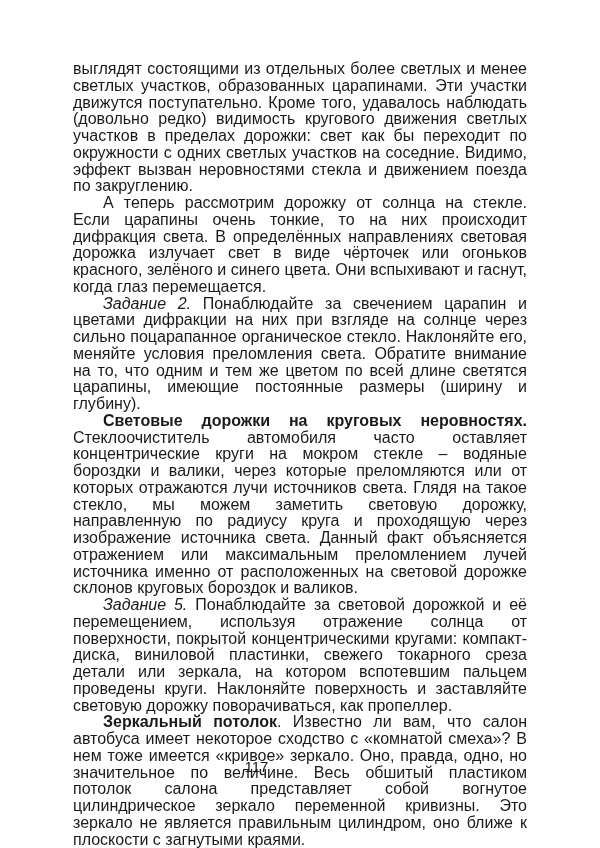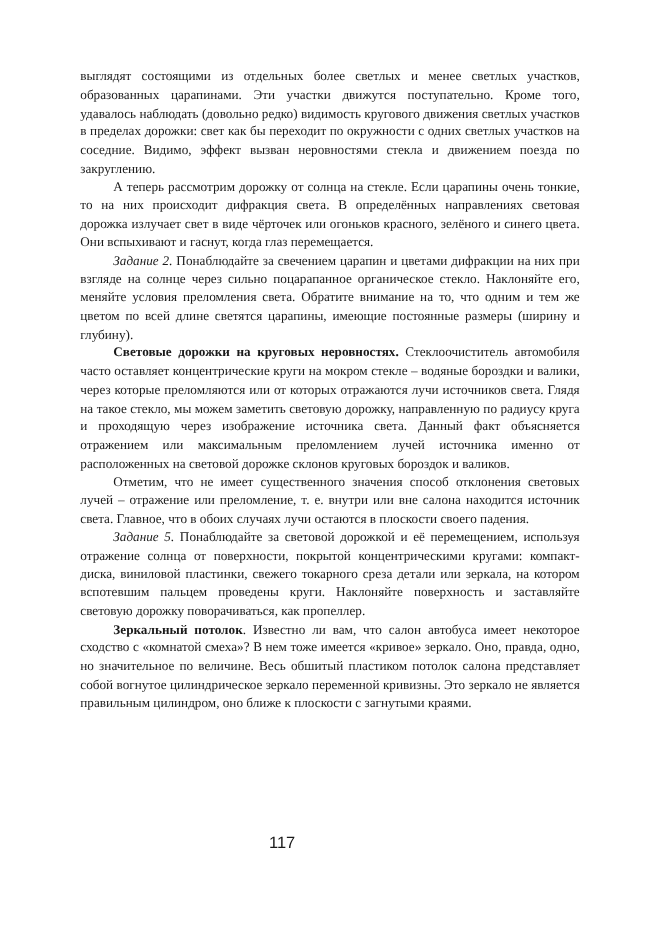--- a/index.html
+++ b/index.html
@@ -1,38 +1,37 @@
 <!DOCTYPE html>
 <html><head>
 <meta charset="utf-8">
 <style>
   html, body { margin: 0; padding: 0; background: #ffffff; }
   body { width: 600px; height: 848px; position: relative; overflow: hidden; }
   .page {
     position: absolute; left: 73px; top: 61px; width: 454px;
-    font-family: Liberation Serif, serif;
-    font-size: 12px; line-height: 16.75px; color: #1a1a1a;
+    font-family: Liberation Sans, sans-serif;
+    font-size: 16px; line-height: 16.75px; color: #1a1a1a;
     text-align: justify;
   }
   .page p { margin: 0; text-indent: 0; }
   .page p.indent { text-indent: 30px; }
   .page p.first { text-indent: 0; }
   .it { font-style: italic; }
   .bd { font-weight: bold; }
   .pagenum {
     position: absolute; left: 0; width: 513px; top: 758px; text-align: center;
     font-family: "Liberation Sans", sans-serif; font-size: 15px; color: #1a1a1a;
   }
 </style>
 </head>
 <body>
 
 <div class="page">
   <p class="first"><span>выглядят состоящими из отдельных более светлых и менее светлых участков, образованных царапинами. Эти участки движутся поступательно. Кроме того, удавалось наблюдать (довольно редко) видимость кругового движения светлых участков в пределах дорожки: свет как бы переходит по окружности с одних светлых участков на соседние. Видимо, эффект вызван неровностями стекла и движением поезда по закруглению.</span></p>
   <p class="indent"><span>А теперь рассмотрим дорожку от солнца на стекле. Если царапины очень тонкие, то на них происходит дифракция света. В определённых направлениях световая дорожка излучает свет в виде чёрточек или огоньков красного, зелёного и синего цвета. Они вспыхивают и гаснут, когда глаз перемещается.</span></p>
   <p class="indent"><span class="it">Задание 2.</span><span> Понаблюдайте за свечением царапин и цветами дифракции на них при взгляде на солнце через сильно поцарапанное органическое стекло. Наклоняйте его, меняйте условия преломления света. Обратите внимание на то, что одним и тем же цветом по всей длине светятся царапины, имеющие постоянные размеры (ширину и глубину).</span></p>
   <p class="indent"><span class="bd">Световые дорожки на круговых неровностях.</span><span> Стеклоочиститель автомобиля часто оставляет концентрические круги на мокром стекле – водяные бороздки и валики, через которые преломляются или от которых отражаются лучи источников света. Глядя на такое стекло, мы можем заметить световую дорожку, направленную по радиусу круга и проходящую через изображение источника света. Данный факт объясняется отражением или максимальным преломлением лучей источника именно от расположенных на световой дорожке склонов круговых бороздок и валиков.</span></p>
-  <p class="indent"><span>Отметим, что не имеет существенного значения способ отклонения световых лучей – отражение или преломление, т. е. внутри или вне салона находится источник света. Главное, что в обоих случаях лучи остаются в плоскости своего падения.</span></p>
   <p class="indent"><span class="it">Задание 5.</span><span> Понаблюдайте за световой дорожкой и её перемещением, используя отражение солнца от поверхности, покрытой концентрическими кругами: компакт-диска, виниловой пластинки, свежего токарного среза детали или зеркала, на котором вспотевшим пальцем проведены круги. Наклоняйте поверхность и заставляйте световую дорожку поворачиваться, как пропеллер.</span></p>
   <p class="indent"><span class="bd">Зеркальный потолок</span><span>. Известно ли вам, что салон автобуса имеет некоторое сходство с «комнатой смеха»? В нем тоже имеется «кривое» зеркало. Оно, правда, одно, но значительное по величине. Весь обшитый пластиком потолок салона представляет собой вогнутое цилиндрическое зеркало переменной кривизны. Это зеркало не является правильным цилиндром, оно ближе к плоскости с загнутыми краями.</span></p>
 </div>
 
 <div class="pagenum">117</div>
 
 </body></html>

